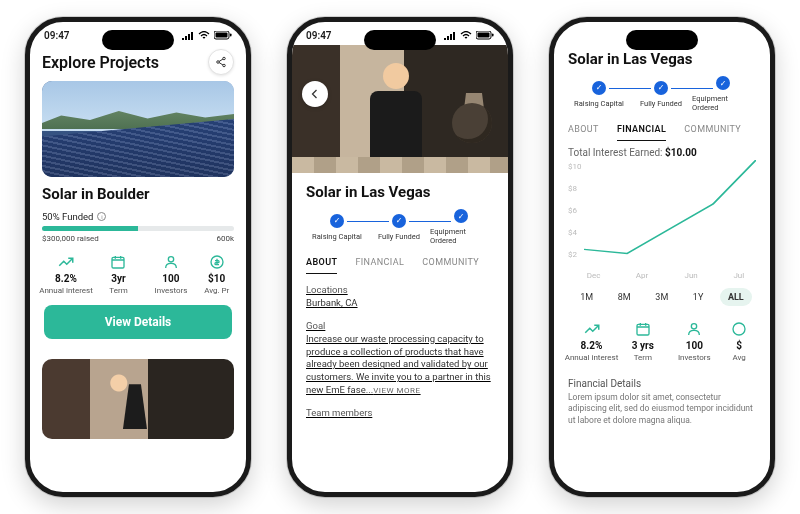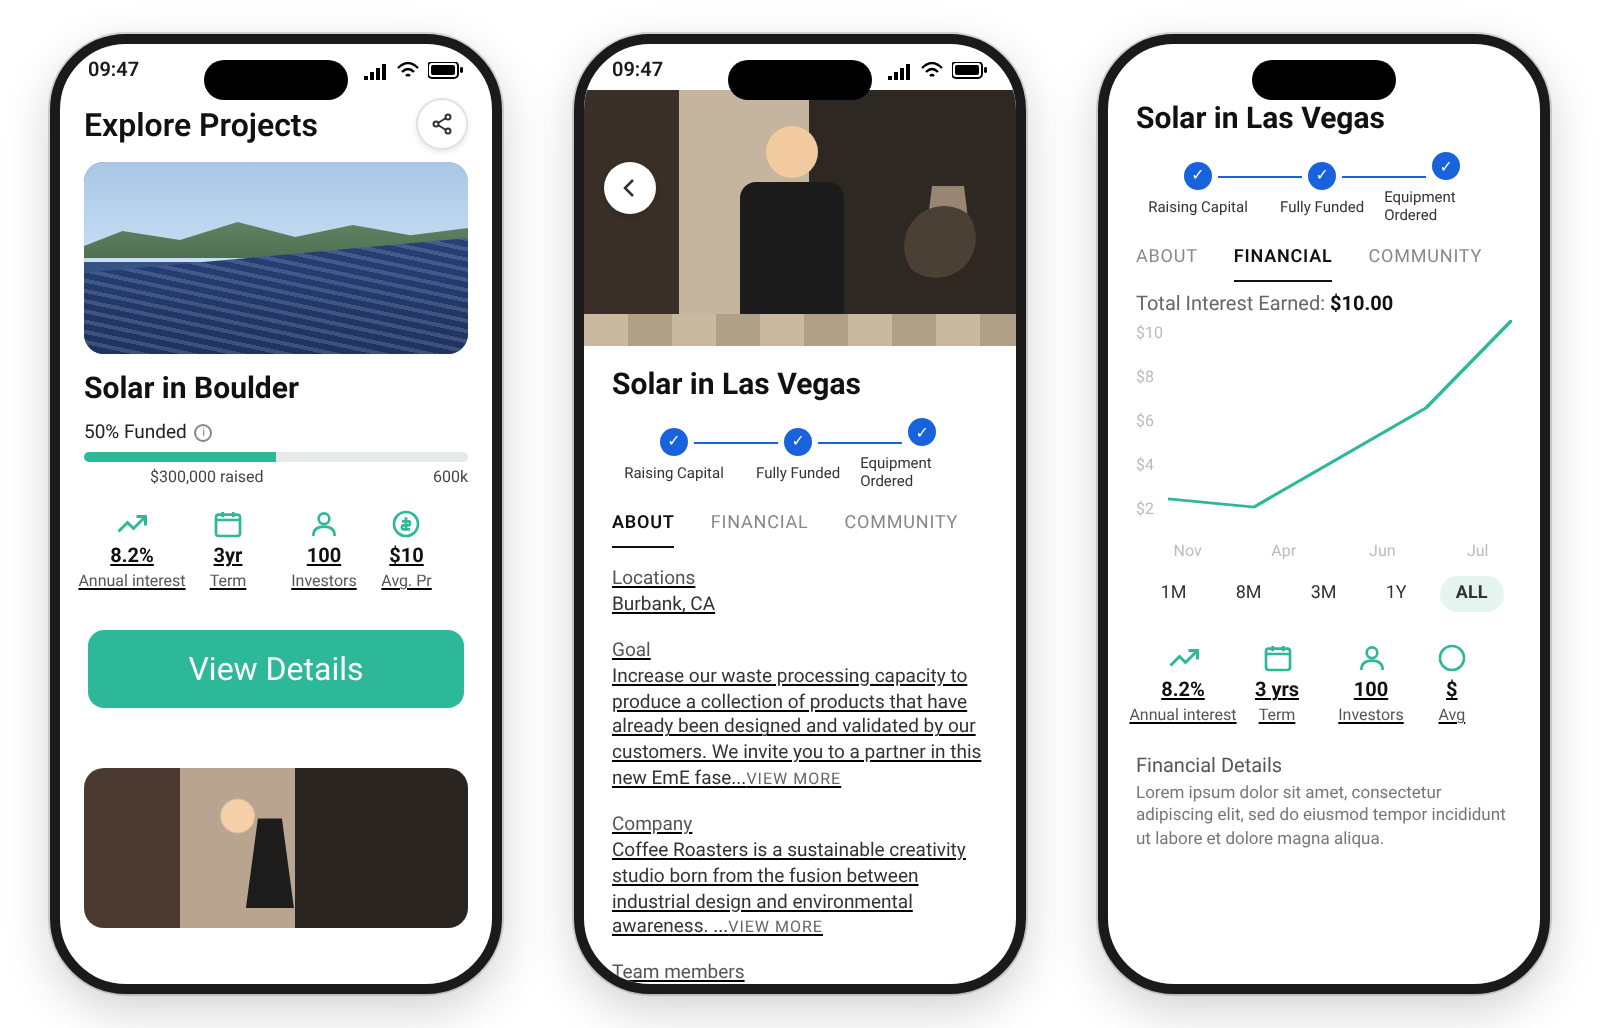--- a/index.html
+++ b/index.html
@@ -67,31 +67,31 @@
     position:absolute; top:18px; left:0; right:0; height:30px;
     background: linear-gradient(#6f8f6d,#4f7152);
     clip-path: polygon(0 80%, 10% 55%, 25% 70%, 40% 40%, 55% 65%, 70% 45%, 85% 62%, 100% 50%, 100% 100%, 0 100%);
   }
   .card-body { padding: 2px 12px 8px; }
   .card-title { font-size:15px; font-weight:700; color:#111; margin-bottom:8px;}
   .funded-row { font-size:9.5px; color:#222; display:flex; align-items:center; gap:4px; margin-bottom:4px;}
   .info-icon { width:9px;height:9px;border:1px solid #888;border-radius:50%;display:inline-flex;align-items:center;justify-content:center;font-size:6px;color:#888;}
   .progress { height:5px; background:#e6e9ea; border-radius:3px; overflow:hidden; margin-bottom:3px;}
   .progress-fill { height:100%; background:#2cb899; width:50%;}
-  .progress-labels { display:flex; justify-content:space-between; font-size:8px; color:#444; margin-bottom:6px;margin-left:33px;}
-  .stats-row { display:flex; padding: 4px 0 8px; text-decoration: underline; }
+  .progress-labels { display:flex; justify-content:space-between; font-size:8px; color:#444; margin-bottom:6px;}
+  .stats-row { display:flex; justify-content:space-between; padding: 4px 0 8px; }
   .stat { display:flex; flex-direction:column; align-items:center; gap:2px; font-size:8px; color:#555; width:25%;}
   .stat:last-child{width:18%; overflow:hidden;}
   .stat .val { font-size:10px; font-weight:700; color:#111;}
   .stat .lbl { white-space:nowrap;}
   .stat-icon { width:18px; height:18px; display:flex; align-items:center; justify-content:center;}
   .stat-icon svg { stroke:#2cb899; }
   .cta {
-    margin: 12px 2px; display:block; text-align:center; padding:10px 0;
-    background:#2cb899; color:#fff; font-size:16px; font-weight:400; border-radius:8px;
+    margin: 2px 2px; display:block; text-align:center; padding:10px 0;
+    background:#2cb899; color:#fff; font-size:12px; font-weight:700; border-radius:8px;
   }
   .card2-img {
     margin: 10px 12px 0; border-radius:10px; height:80px; overflow:hidden;
     background:
       radial-gradient(circle at 40% 30%, #f4cfa8 8px, transparent 9px),
       linear-gradient(90deg,#4b3a30 0 25%, #b8a48f 25% 55%, #2a2520 55% 100%);
     position:relative;
   }
   .person { position:absolute; left:38%; top:14px; width:40px; height:56px;
     background: linear-gradient(#1c1c1c,#1c1c1c);
@@ -299,24 +299,20 @@
     </div>
     <div class="section">
       <div class="sec-h">Locations</div>
       <div class="sec-b">Burbank, CA</div>
     </div>
     <div class="section">
       <div class="sec-h">Goal</div>
       <div class="sec-b"><span>Increase our waste processing capacity to produce a collection of products that have already been designed and validated by our customers. We invite you to a partner in this new EmE fase...</span><span class="viewmore">VIEW MORE</span></div>
     </div>
     <div class="section">
-      <div class="sec-h">Company</div>
-      <div class="sec-b"><span>Coffee Roasters is a sustainable creativity studio born from the fusion between industrial design and environmental awareness. ...</span><span class="viewmore">VIEW MORE</span></div>
-    </div>
-    <div class="section">
       <div class="sec-h">Team members</div>
     </div>
   </div>
 </div>
 
 <div class="phone p3">
   <div class="screen" style="height:100%; padding-top:14px;">
     <div class="p2-title">Solar in Las Vegas</div>
     <div class="stepper">
       <div class="step">
@@ -341,21 +337,21 @@
       <div class="total-row">
         <span>Total Interest Earned:</span>
         <span class="amt">$10.00</span>
       </div>
       <div class="chart">
         <span class="y-tick" style="top:2px">$10</span>
         <span class="y-tick" style="top:24px">$8</span>
         <span class="y-tick" style="top:46px">$6</span>
         <span class="y-tick" style="top:68px">$4</span>
         <span class="y-tick" style="top:90px">$2</span>
-        <span class="x-tick" style="left:10%">Nov</span>
+        <span class="x-tick" style="left:10%">Dec</span>
         <span class="x-tick" style="left:36%">Apr</span>
         <span class="x-tick" style="left:62%">Jun</span>
         <span class="x-tick" style="left:88%">Jul</span>
         <svg viewBox="0 0 100 100" preserveAspectRatio="none">
           <polyline id="chart-line" fill="none" stroke="#2cb899" stroke-width="1.2" points="0.0,81.3 25.0,85.0 50.0,62.5 75.0,40.0 100.0,0.0"></polyline>
         </svg>
       </div>
     </div>
     <div class="ranges">
       <span class="range">1M</span>

